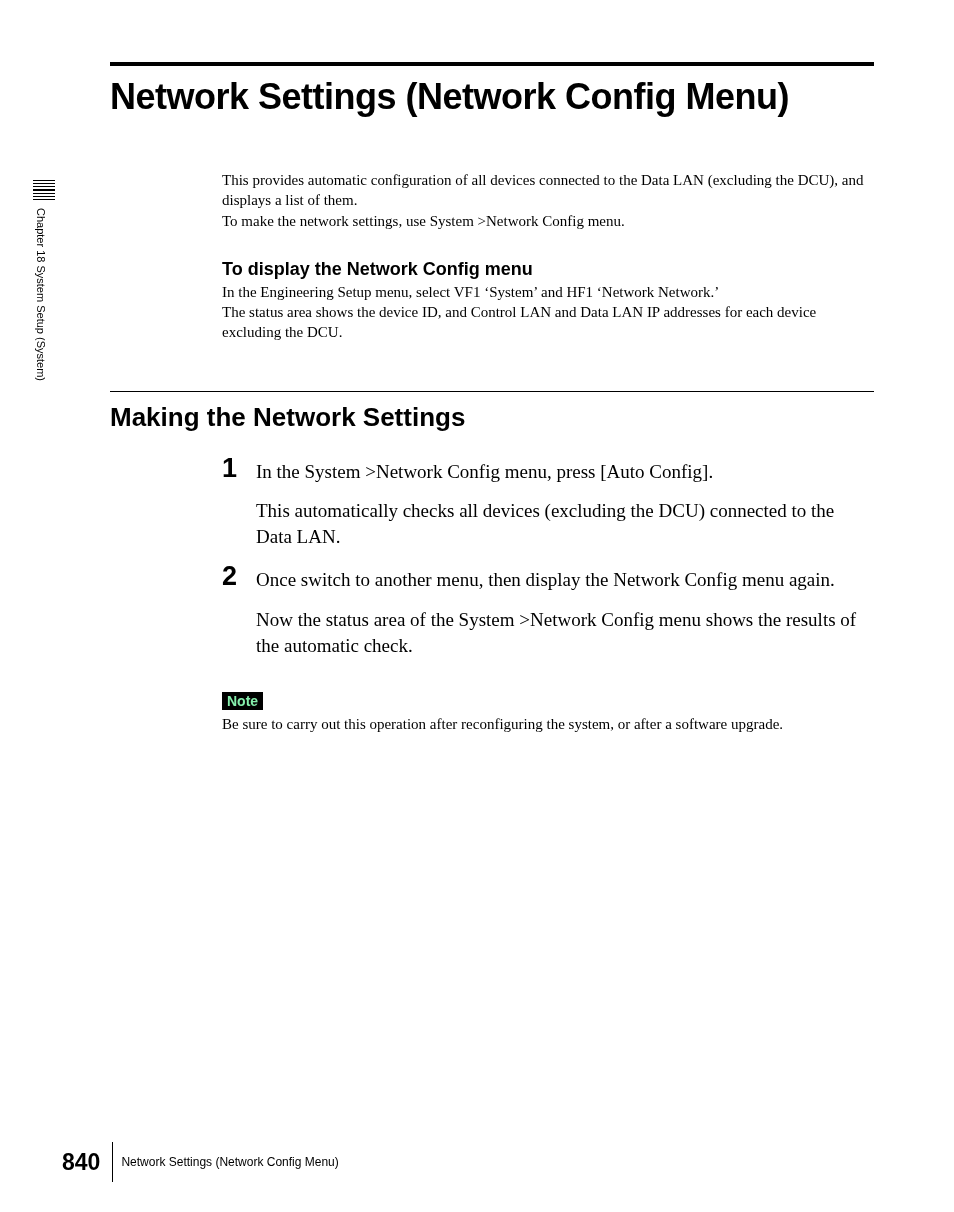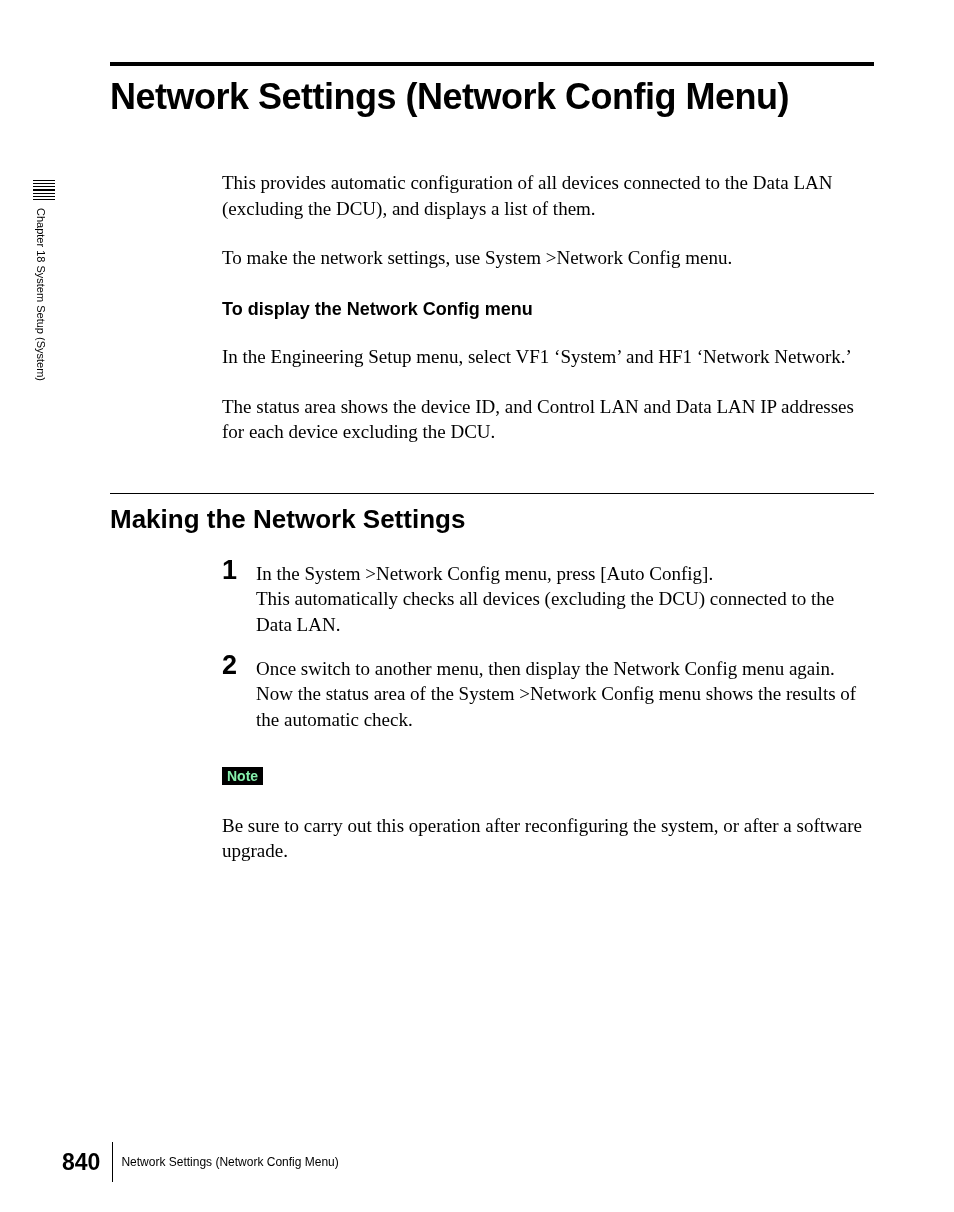--- a/index.html
+++ b/index.html
@@ -31,24 +31,23 @@
     
     .main-title {
       font-family: Arial, Helvetica, sans-serif;
       font-size: 36px;
       font-weight: bold;
       letter-spacing: -0.5px;
       margin-bottom: 52px;
     }
     
     .body-text {
-      font-size: 19px;
+      font-size: 15px;
       line-height: 1.35;
       margin-left: 112px;
-      margin-top: 24px;
     }
     
     .intro-block {
       margin-bottom: 28px;
     }
     
     .subheading {
       font-family: Arial, Helvetica, sans-serif;
       font-size: 18px;
       font-weight: bold;
@@ -93,20 +92,21 @@
     }
     
     .step-content {
       font-size: 19px;
       line-height: 1.35;
       padding-top: 4px;
       flex: 1;
     }
     
     .step-sub {
+      margin-top: 14px;
     }
     
     .note-label {
       display: inline-block;
       font-family: Arial, Helvetica, sans-serif;
       font-size: 14px;
       font-weight: bold;
       background: #000;
       color: #86efac;
       padding: 1px 5px;

